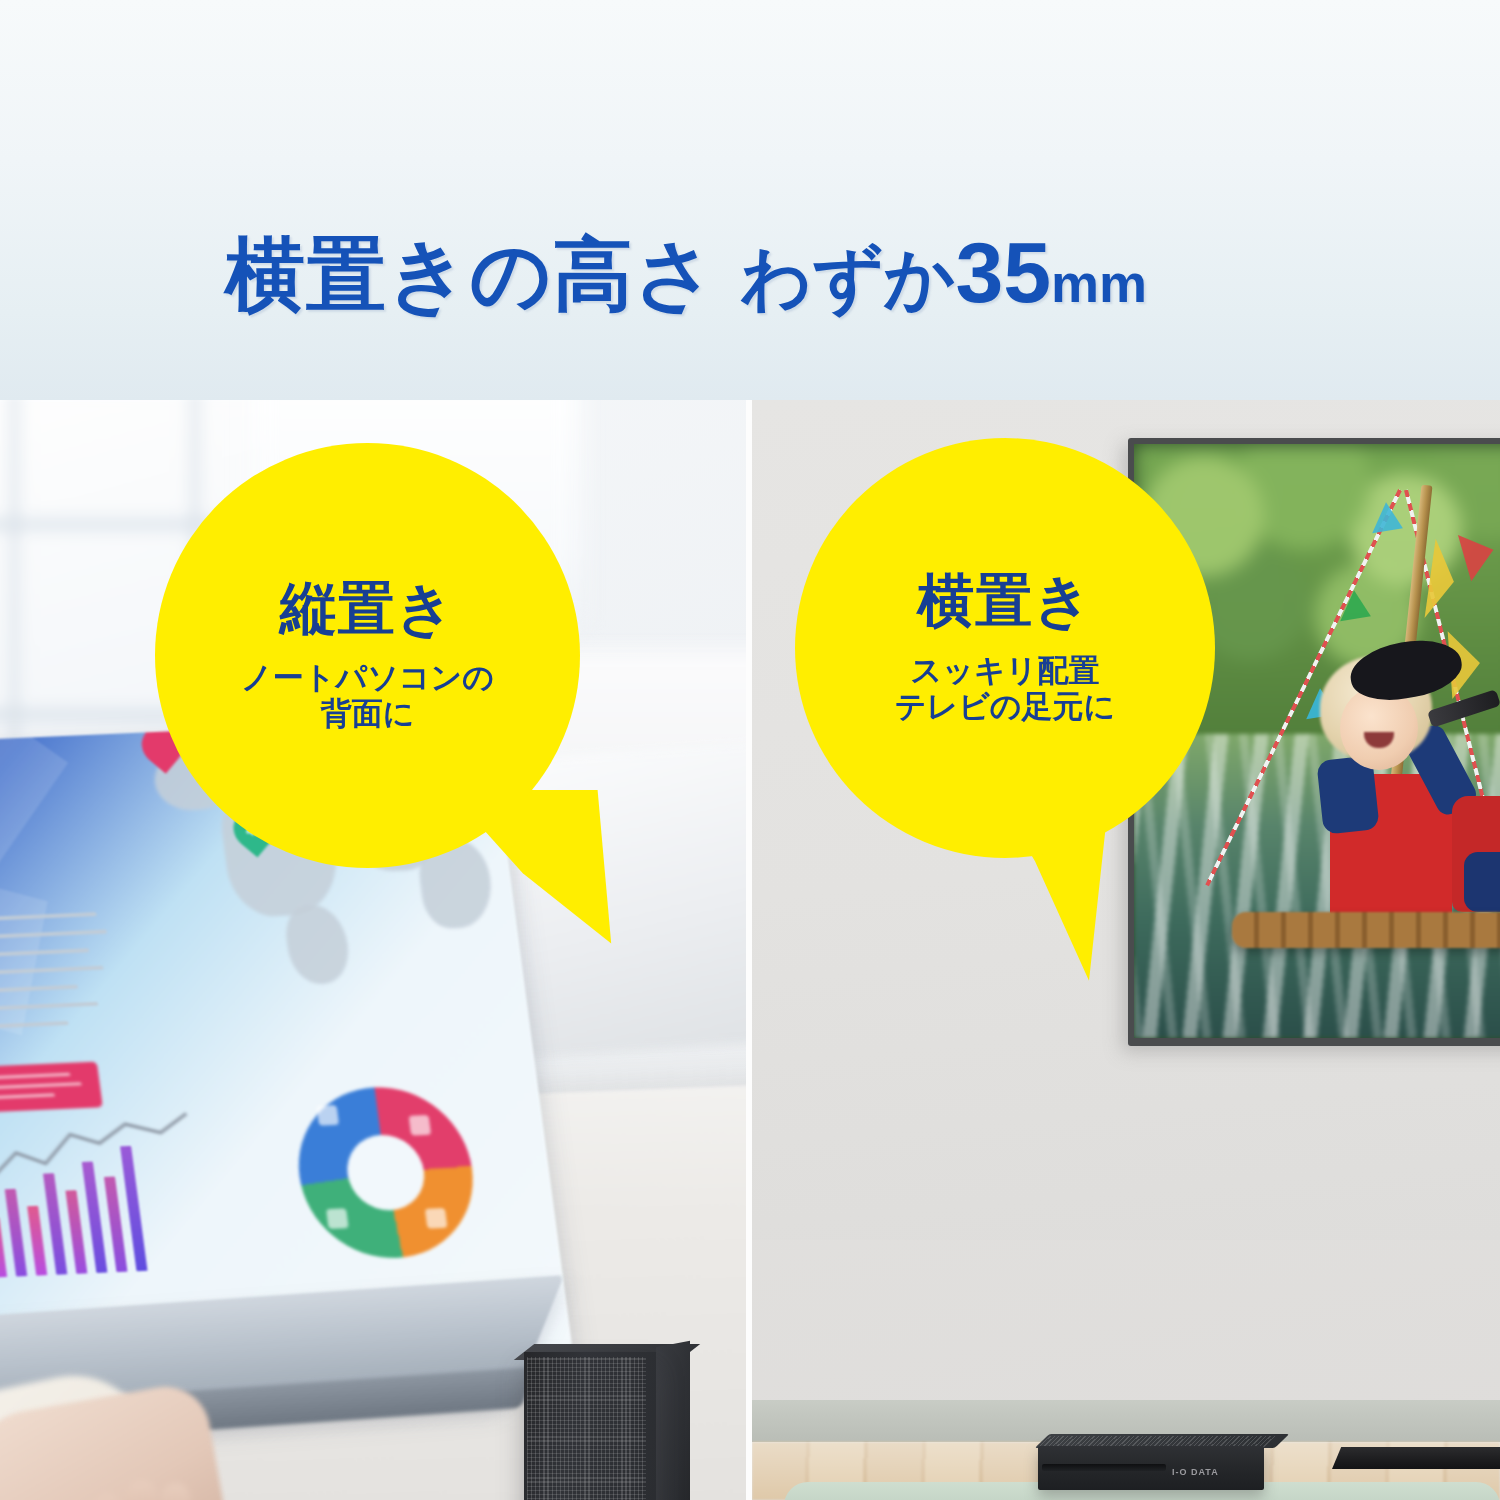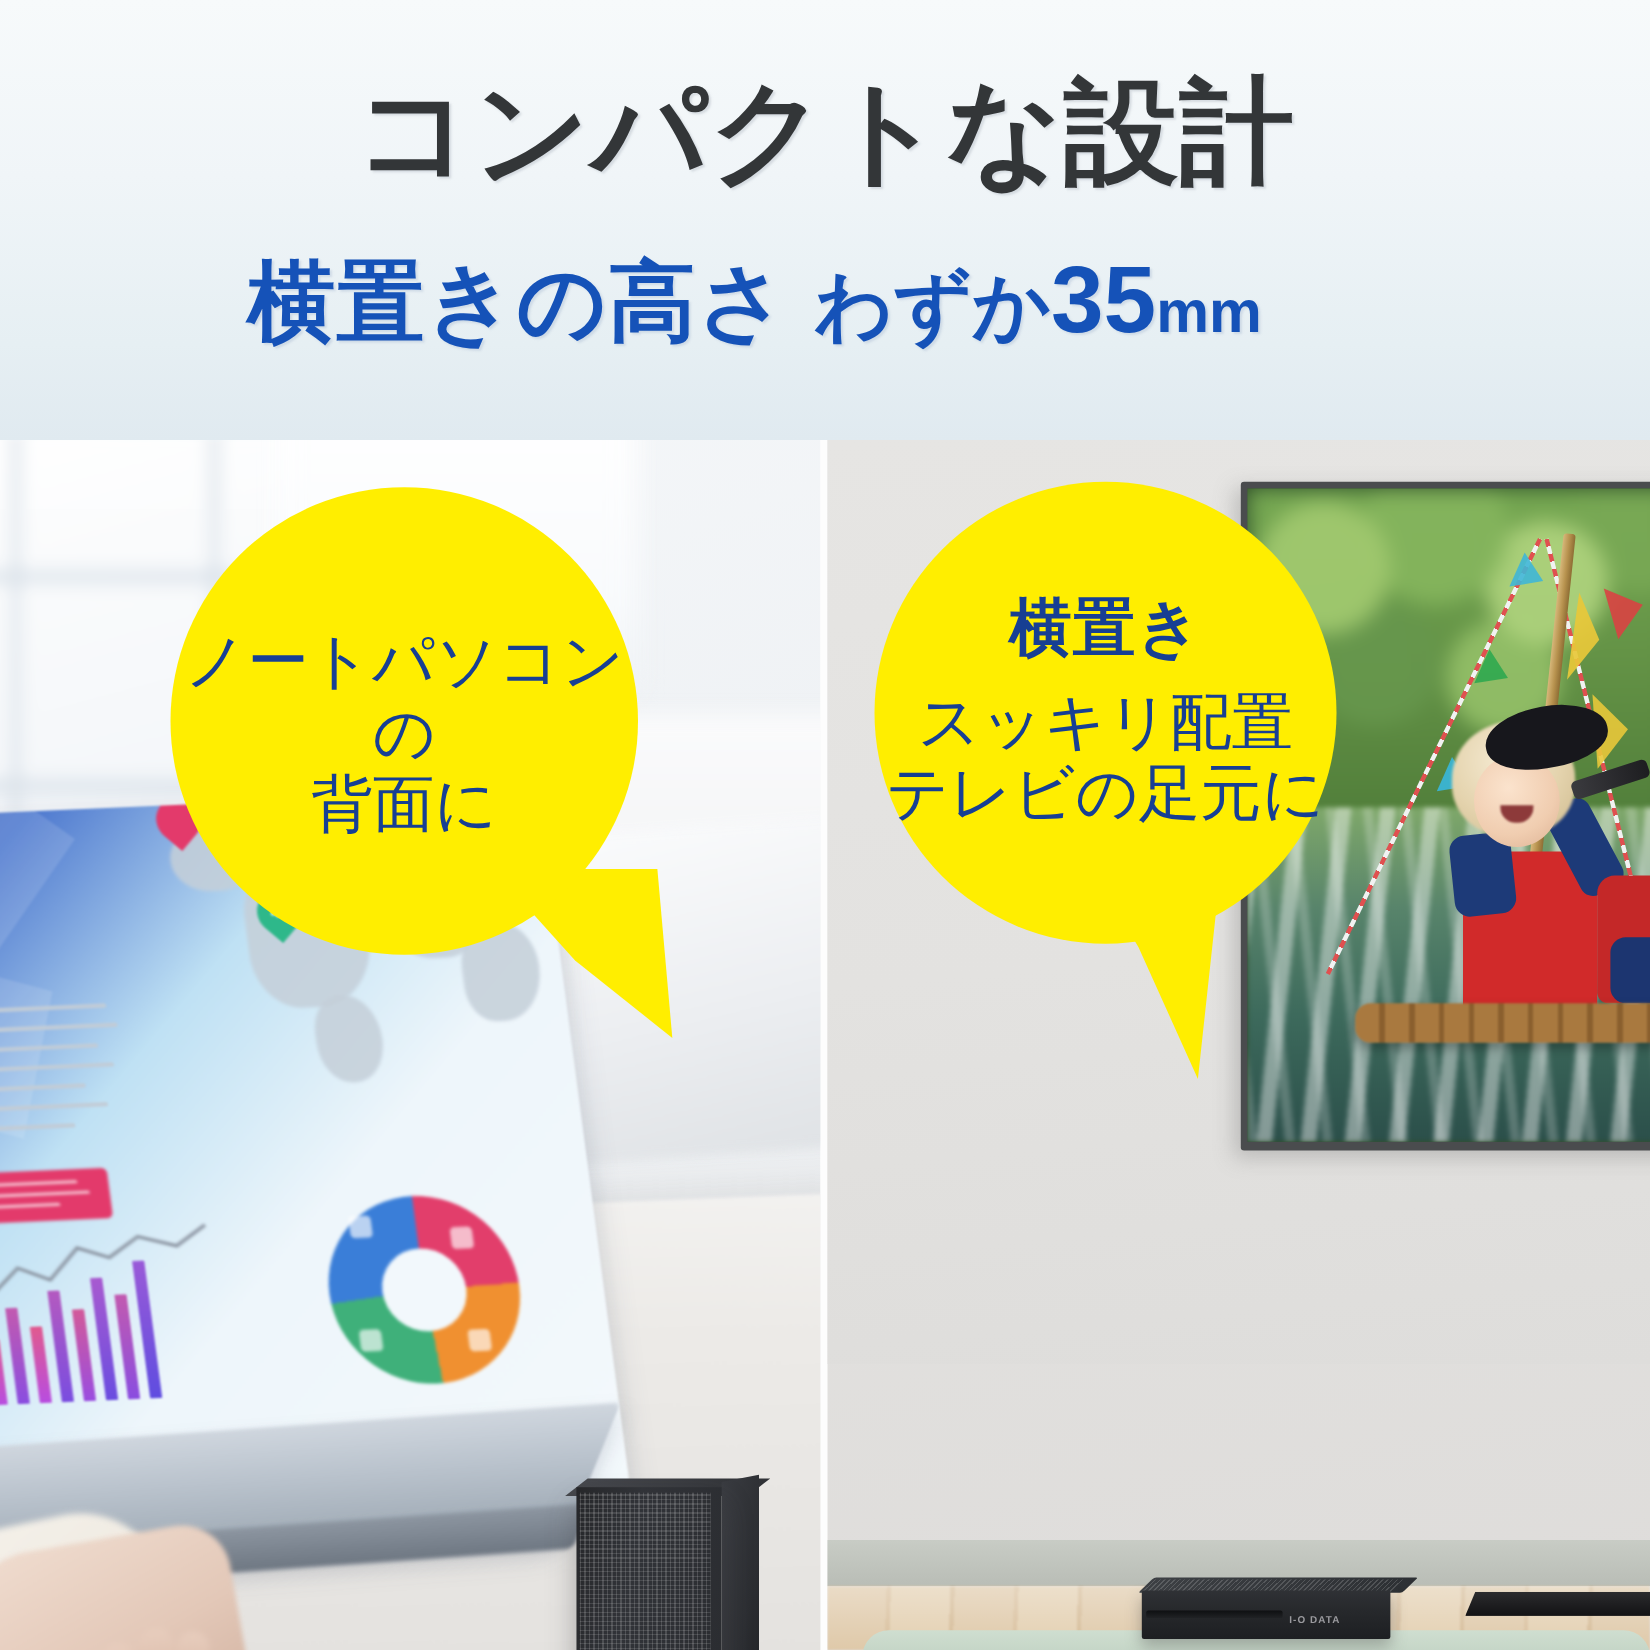--- a/index.html
+++ b/index.html
@@ -192,40 +192,39 @@
           border-radius:24px 24px 6px 6px; }
 
   
   .bubble {
     position:absolute; background:#ffee00; border-radius:50%;
     display:flex; flex-direction:column; align-items:center; justify-content:center;
     text-align:center; color:#173f93; z-index:30;
   }
   .bubble-tail { position:absolute; background:#ffee00; z-index:29; }
   .bub-head { font-size:57px; font-weight:bold; line-height:1.05; letter-spacing:1px; }
-  .bub-sub  { font-size:56px; font-weight:normal; line-height:1.16; letter-spacing:0px; margin-top:22px; }
+  .bub-sub  { font-size:31px; font-weight:bold; line-height:1.16; letter-spacing:0px; margin-top:22px; }
 
   #bubble-left  { left:155px; top:443px; width:425px; height:425px; }
   #tail-left {
     left:448px; top:790px; width:170px; height:160px;
     clip-path:polygon(0% 0%, 88% 0%, 96% 96%, 44% 52%);
   }
   #bubble-right { left:795px; top:438px; width:420px; height:420px; }
   #tail-right {
     left:975px; top:760px; width:150px; height:230px;
     clip-path:polygon(0% 0%, 92% 0%, 76% 96%, 40% 44%);
   }
 </style>
 </head>
 <body>
 
 <div class="stage">
 
   <div class="header">
-    <div class="title">コンパクトな設計</div>
     <div class="subtitle-row">
       <span class="sub-a">横置きの高さ</span><span style="display:inline-block;width:24px"></span><span class="sub-b">わずか</span><span class="sub-num">35</span><span class="sub-unit">mm</span>
     </div>
   </div>
 
   <div class="panels">
 
     <div class="panel panel-left">
       <div class="scene-l">
 
@@ -369,20 +368,21 @@
         <div class="hdd-h-slot"></div>
         <div class="hdd-logo">I-O DATA</div>
 
         <div class="soundbar"></div>
       </div>
     </div>
   </div>
 
   <div class="bubble-tail" id="tail-left"></div>
   <div class="bubble" id="bubble-left">
+    <div class="bub-head">縦置き</div>
     <div class="bub-sub">
       <div>ノートパソコンの</div>
       <div>背面に</div>
     </div>
   </div>
 
   <div class="bubble-tail" id="tail-right"></div>
   <div class="bubble" id="bubble-right">
     <div class="bub-head">横置き</div>
     <div class="bub-sub">

